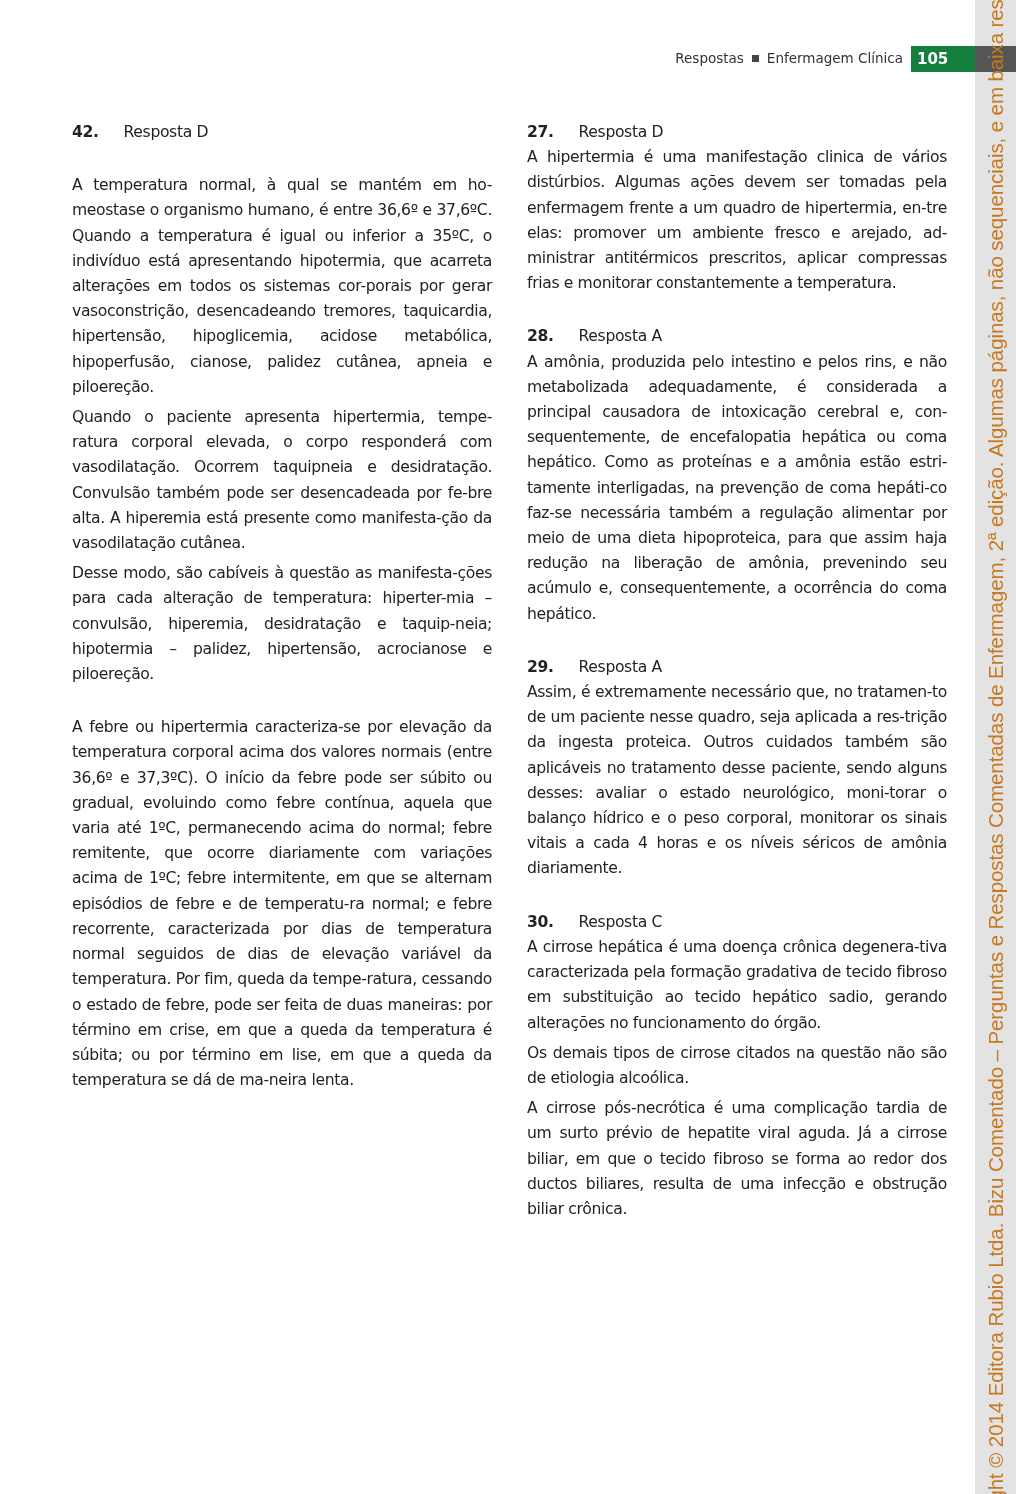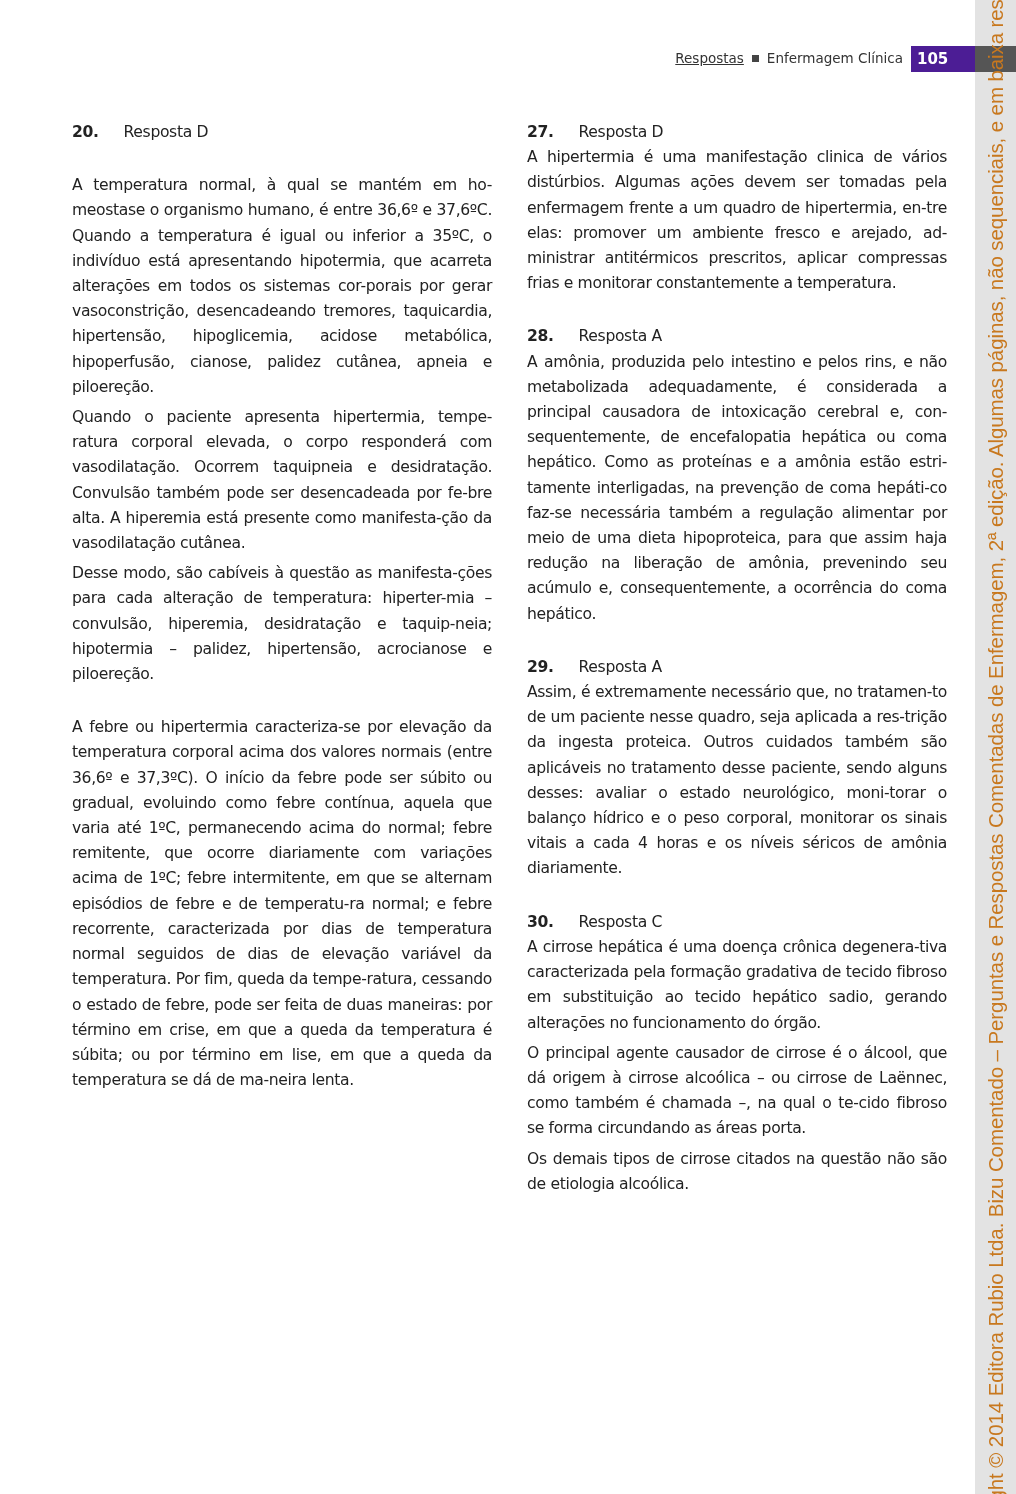--- a/index.html
+++ b/index.html
@@ -9,28 +9,28 @@
     font-family: "DejaVu Sans", sans-serif;
   }
   .header {
     position: absolute; top: 46px; left: 0; width: 975px; height: 26px;
   }
   .header-title {
     position: absolute; right: 72px; top: 4px;
     font-size: 13.5px; color: #333; white-space: nowrap;
     font-family: "DejaVu Sans", sans-serif;
   }
-  .header-title .sec { font-weight: normal; text-decoration: underline; }
+  .header-title .sec { font-weight: normal; }
   .header-title .sq {
     display: inline-block; width: 7px; height: 7px; background: #444;
     margin: 0 8px 2px 8px; vertical-align: middle;
   }
   .page-num {
     position: absolute; right: 0; top: 0; width: 64px; height: 26px;
-    background: #4c1d95; color: #ffffff; font-weight: bold; font-size: 15px;
+    background: #15803d; color: #ffffff; font-weight: bold; font-size: 15px;
     line-height: 26px; padding-left: 6px; box-sizing: border-box;
   }
   .sidebar {
     position: absolute; top: 0; right: 0; width: 41px; height: 1494px;
     background: #e3e3e3;
   }
   .sidebar-dark {
     position: absolute; top: 46px; left: 0; width: 41px; height: 26px; background: #555555;
   }
   .sidebar-text {
@@ -64,21 +64,21 @@
   <div class="page-num">105</div>
 </div>
 
 <div class="sidebar">
   <div class="sidebar-dark"></div>
   <div class="sidebar-text">Copyright © 2014 Editora Rubio Ltda. Bizu Comentado – Perguntas e Respostas Comentadas de Enfermagem, 2ª edição. Algumas páginas, não sequenciais, e em baixa resolução.</div>
 </div>
 
 <div class="column col-left">
   <div class="answer">
-    <div class="answer-head"><span class="num">20.</span><span class="lbl">Resposta D</span></div>
+    <div class="answer-head"><span class="num">42.</span><span class="lbl">Resposta D</span></div>
   </div>
   <div class="answer">
     <p>A temperatura normal, à qual se mantém em ho-meostase o organismo humano, é entre 36,6º e 37,6ºC. Quando a temperatura é igual ou inferior a 35ºC, o indivíduo está apresentando hipotermia, que acarreta alterações em todos os sistemas cor-porais por gerar vasoconstrição, desencadeando tremores, taquicardia, hipertensão, hipoglicemia, acidose metabólica, hipoperfusão, cianose, palidez cutânea, apneia e piloereção.</p>
     <p>Quando o paciente apresenta hipertermia, tempe-ratura corporal elevada, o corpo responderá com vasodilatação. Ocorrem taquipneia e desidratação. Convulsão também pode ser desencadeada por fe-bre alta. A hiperemia está presente como manifesta-ção da vasodilatação cutânea.</p>
     <p>Desse modo, são cabíveis à questão as manifesta-ções para cada alteração de temperatura: hiperter-mia – convulsão, hiperemia, desidratação e taquip-neia; hipotermia – palidez, hipertensão, acrocianose e piloereção.</p>
   </div>
   <div class="answer">
     <p>A febre ou hipertermia caracteriza-se por elevação da temperatura corporal acima dos valores normais (entre 36,6º e 37,3ºC). O início da febre pode ser súbito ou gradual, evoluindo como febre contínua, aquela que varia até 1ºC, permanecendo acima do normal; febre remitente, que ocorre diariamente com variações acima de 1ºC; febre intermitente, em que se alternam episódios de febre e de temperatu-ra normal; e febre recorrente, caracterizada por dias de temperatura normal seguidos de dias de elevação variável da temperatura. Por fim, queda da tempe-ratura, cessando o estado de febre, pode ser feita de duas maneiras: por término em crise, em que a queda da temperatura é súbita; ou por término em lise, em que a queda da temperatura se dá de ma-neira lenta.</p>
   </div>
 </div>
@@ -92,16 +92,16 @@
     <div class="answer-head"><span class="num">28.</span><span class="lbl">Resposta A</span></div>
     <p>A amônia, produzida pelo intestino e pelos rins, e não metabolizada adequadamente, é considerada a principal causadora de intoxicação cerebral e, con-sequentemente, de encefalopatia hepática ou coma hepático. Como as proteínas e a amônia estão estri-tamente interligadas, na prevenção de coma hepáti-co faz-se necessária também a regulação alimentar por meio de uma dieta hipoproteica, para que assim haja redução na liberação de amônia, prevenindo seu acúmulo e, consequentemente, a ocorrência do coma hepático.</p>
   </div>
   <div class="answer">
     <div class="answer-head"><span class="num">29.</span><span class="lbl">Resposta A</span></div>
     <p>Assim, é extremamente necessário que, no tratamen-to de um paciente nesse quadro, seja aplicada a res-trição da ingesta proteica. Outros cuidados também são aplicáveis no tratamento desse paciente, sendo alguns desses: avaliar o estado neurológico, moni-torar o balanço hídrico e o peso corporal, monitorar os sinais vitais a cada 4 horas e os níveis séricos de amônia diariamente.</p>
   </div>
   <div class="answer">
     <div class="answer-head"><span class="num">30.</span><span class="lbl">Resposta C</span></div>
     <p>A cirrose hepática é uma doença crônica degenera-tiva caracterizada pela formação gradativa de tecido fibroso em substituição ao tecido hepático sadio, gerando alterações no funcionamento do órgão.</p>
-    <p>O principal agente causador de cirrose é o álcool, que dá origem à cirrose alcoólica – ou cirrose de Laënnec, como também é chamada –, na qual o te-cido fibroso se forma circundando as áreas porta.</p>
     <p>Os demais tipos de cirrose citados na questão não são de etiologia alcoólica.</p>
+    <p>A cirrose pós-necrótica é uma complicação tardia de um surto prévio de hepatite viral aguda. Já a cirrose biliar, em que o tecido fibroso se forma ao redor dos ductos biliares, resulta de uma infecção e obstrução biliar crônica.</p>
   </div>
 </div>
 
 </body></html>

